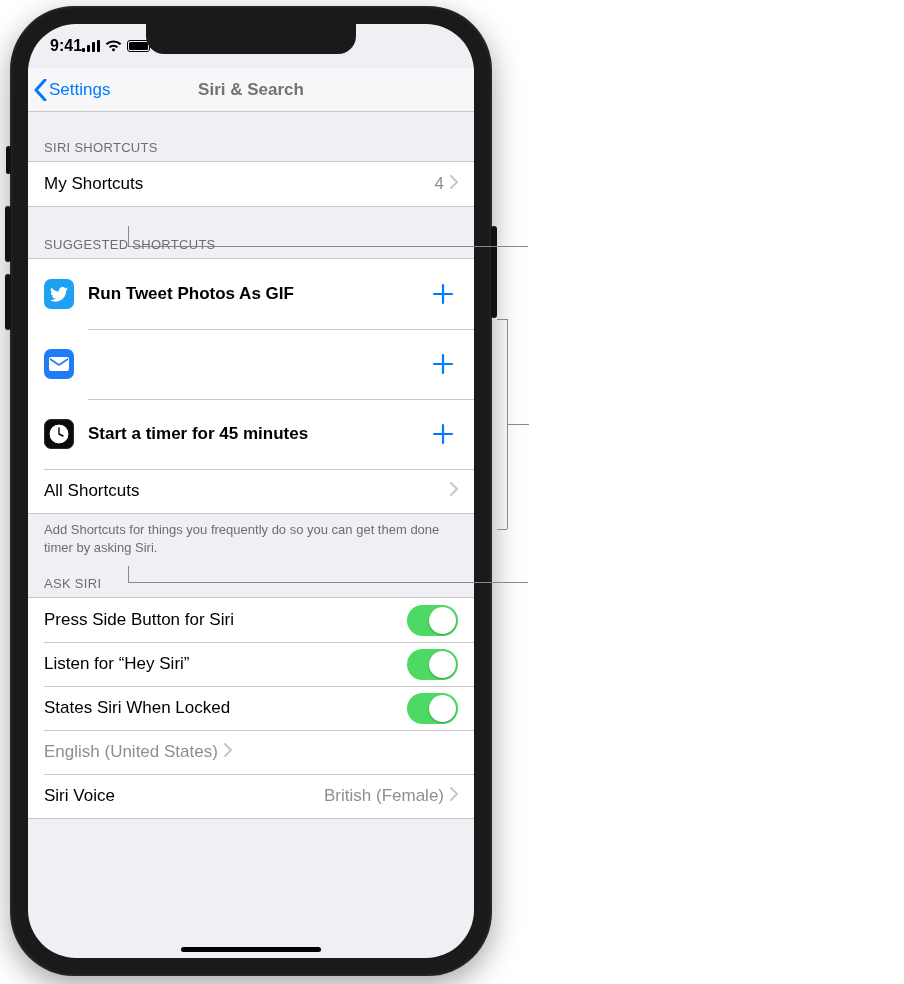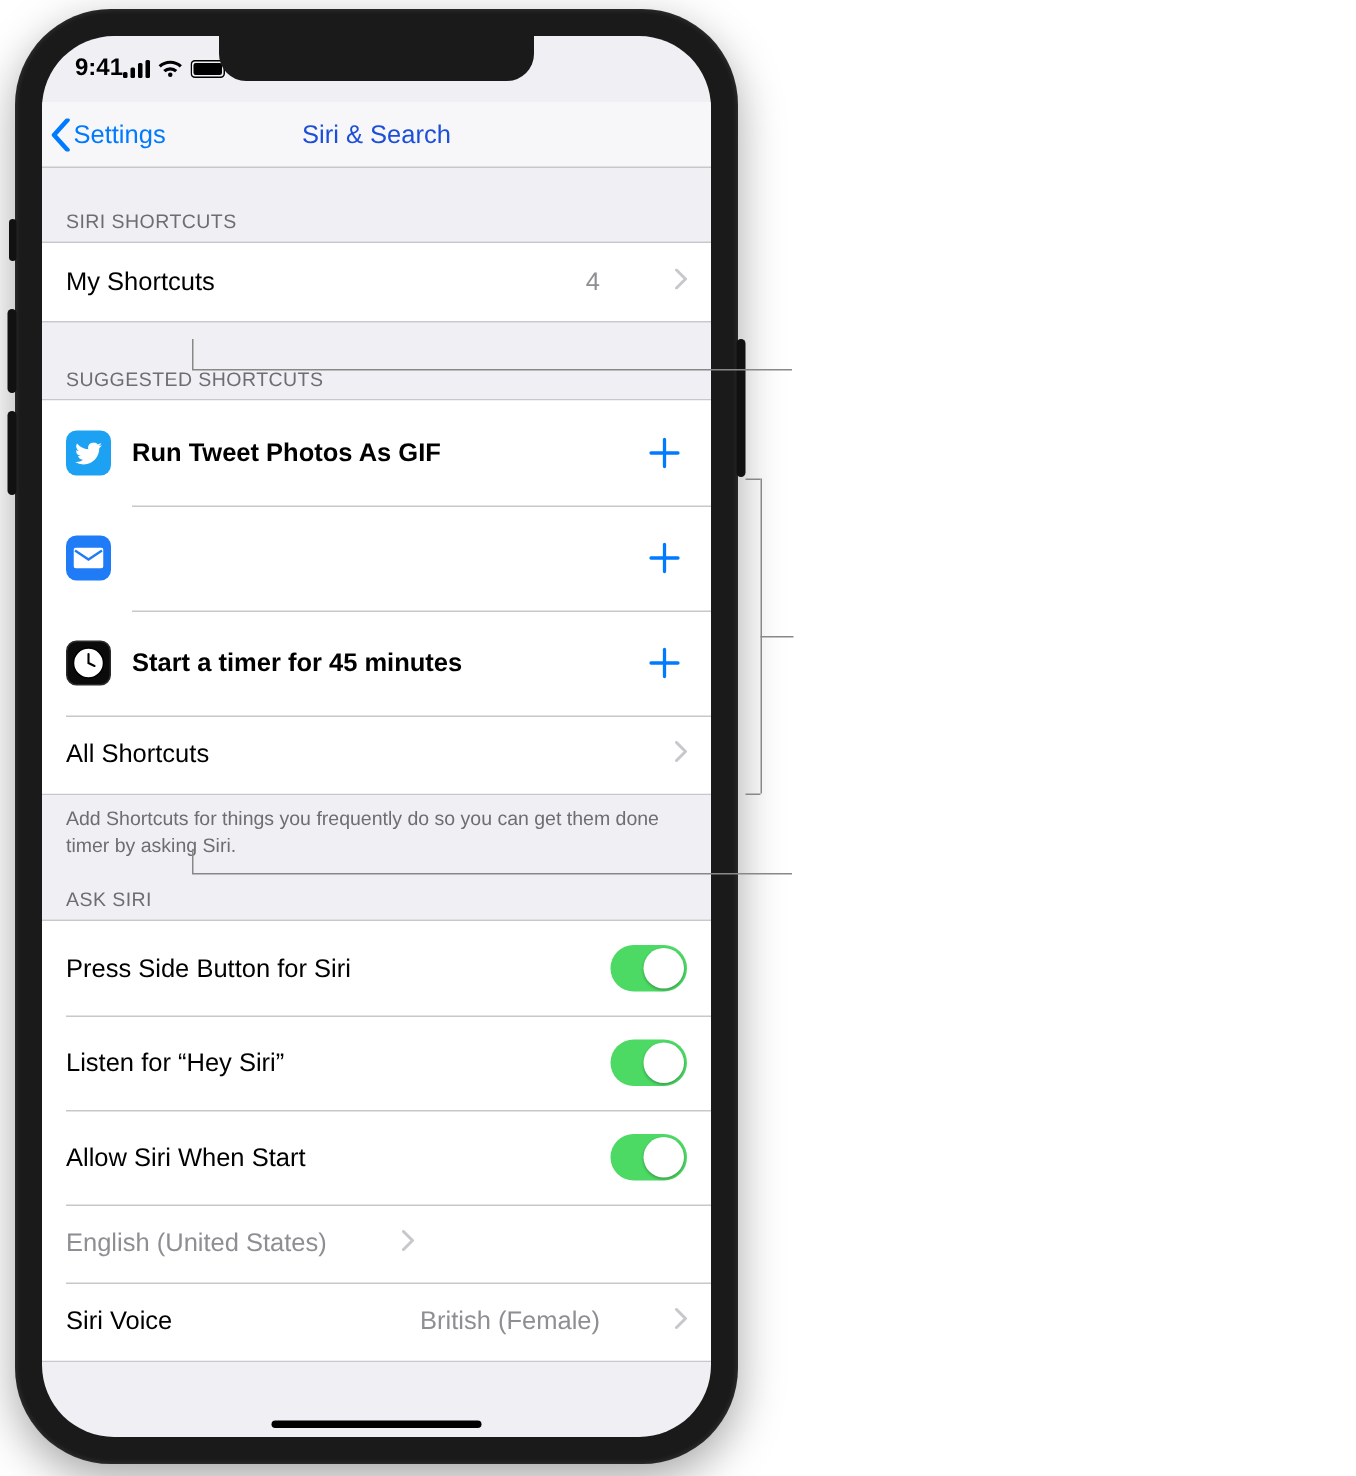--- a/index.html
+++ b/index.html
@@ -62,37 +62,37 @@
   background: rgba(247,247,248,.92);
   border-bottom:1px solid #c7c7cc;
   display:flex; align-items:center; justify-content:center;
   z-index:5;
 }
 .nav-back {
   position:absolute; left:6px; top:0; bottom:0;
   display:flex; align-items:center; gap:2px;
   color:#007aff; font-size:17px; cursor:pointer;
 }
-.nav-title { font-size:17px; font-weight:400; color:#1d4ed8; }
+.nav-title { font-size:17px; font-weight:700; color:#737373; }
 .content {
   position:absolute; top:88px; left:0; right:0; bottom:0;
   overflow:hidden;
   font-size:17px;
 }
 .section-header {
   padding: 30px 16px 6px;
   font-size:13px; color:#6d6d72; text-transform:uppercase; letter-spacing:.3px;
 }
 .section-header.first { padding-top: 28px; }
 .section-foot { padding: 7px 16px 4px; font-size:13px; color:#6d6d72; line-height:1.35; }
 .group { background:#fff; border-top:1px solid #c7c7cc; border-bottom:1px solid #c7c7cc; }
 .cell {
   display:flex; align-items:center;
-  min-height:44px; padding: 16px 16px;
-  background:#fff; position:relative;gap:44px;
+  min-height:44px; padding: 4px 16px;
+  background:#fff; position:relative;
 }
 .cell + .cell::before,
 .cell.inset-sep::before {
   content:""; position:absolute; top:0; left:16px; right:0;
   border-top:1px solid #c7c7cc;
 }
 .cell .label { flex:1; color:#000; }
 .cell .detail { color:#8e8e93; margin-right:6px; }
 .cell .chev { color:#c7c7cc; }
 .cell-sugg { min-height:70px; padding:12px 16px; gap:14px;align-items:center; }
@@ -251,21 +251,21 @@
       <div class="group">
         <div class="cell">
           <span class="label">Press Side Button for Siri</span>
           <span class="toggle"></span>
         </div>
         <div class="cell">
           <span class="label">Listen for “Hey Siri”</span>
           <span class="toggle"></span>
         </div>
         <div class="cell">
-          <span class="label">Allow Siri When Start</span>
+          <span class="label">States Siri When Locked</span>
           <span class="toggle"></span>
         </div>
         <div class="cell">
           <span class="detail">English (United States)</span>
           <span class="chev">
             <svg width="8" height="14" viewBox="0 0 8 14">
                 <path d="M1 1l6 6-6 6" fill="none" stroke="#c7c7cc" stroke-width="2" stroke-linecap="round" stroke-linejoin="round"></path>
               </svg>
           </span>
         </div>

